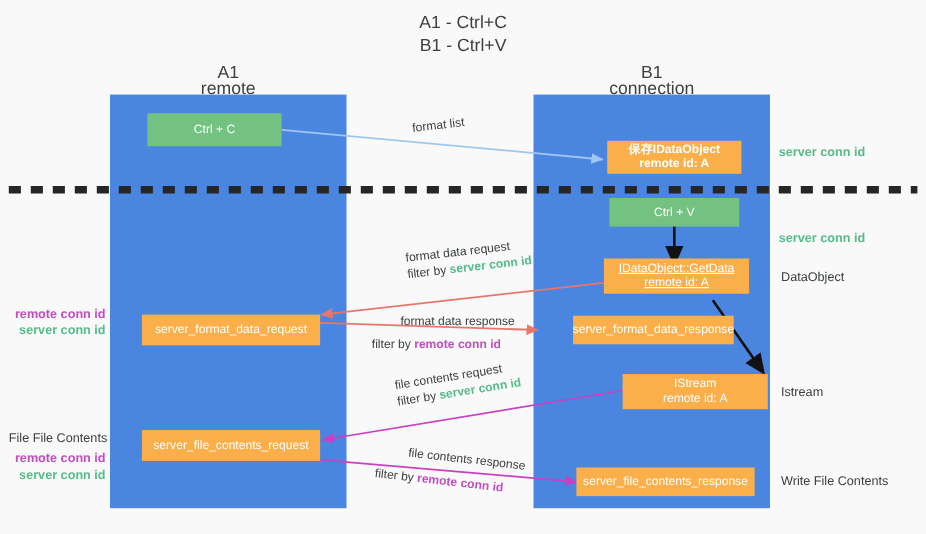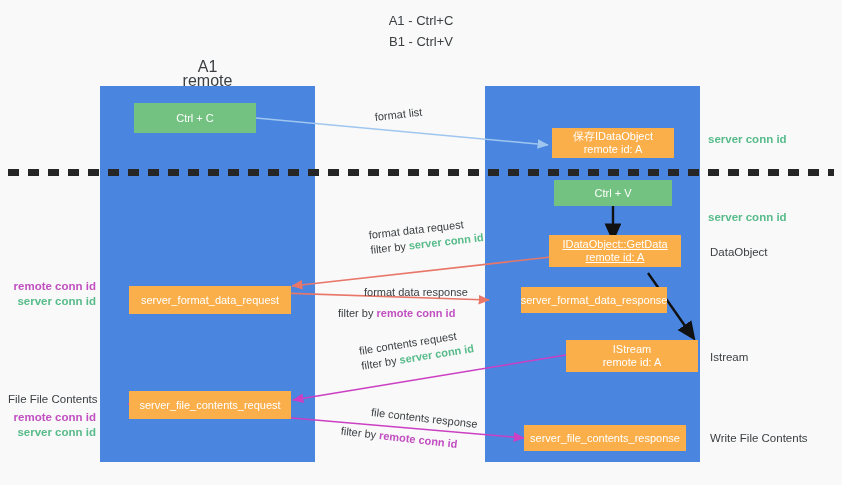--- a/index.html
+++ b/index.html
@@ -12,21 +12,21 @@
     position:relative;
     color:#3c4043;
   }
   #stage{position:absolute;inset:0;width:842px;height:485px;}
   .abs{position:absolute;}
   svg.layer{position:absolute;left:0;top:0;width:842px;height:485px;pointer-events:none;}
 
   
   .title{
     left:0;top:10px;width:842px;
-    text-align:center;font-size:13px;line-height:21px;color:#3c4043;
+    text-align:center;font-size:16px;line-height:21px;color:#3c4043;
   }
 
   
   .col-head{
     text-align:center;font-size:16px;line-height:14px;color:#3c4043;
   }
 
   
   .lane{background:#4a86e0;}
 
@@ -61,20 +61,24 @@
 
   <div class="abs title">
     <div>A1 - Ctrl+C</div>
     <div>B1 - Ctrl+V</div>
   </div>
 
   <div class="abs col-head" style="left:100px;top:60px;width:215px;">
     <div>A1</div>
     <div>remote</div>
   </div>
+  <div class="abs col-head" style="left:485px;top:60px;width:215px;">
+    <div>B1</div>
+    <div>connection</div>
+  </div>
 
   <div class="abs lane" style="left:100px;top:86px;width:215px;height:376px;"></div>
   <div class="abs lane" style="left:485px;top:86px;width:215px;height:376px;"></div>
 
   <svg class="layer" viewBox="0 0 842 485" xmlns="http://www.w3.org/2000/svg">
     <defs>
       <marker id="ah-blue" markerWidth="8" markerHeight="8" refX="6.5" refY="3" orient="auto">
         <path d="M0,0 L7,3 L0,6 z" fill="#9fc6ef"></path>
       </marker>
       <marker id="ah-red" markerWidth="8" markerHeight="8" refX="6.5" refY="3" orient="auto">
@@ -110,21 +114,21 @@
   </div>
 
   <div class="node orange" style="left:129px;top:274px;width:162px;height:28px;margin-top:12px;">
     <span>server_format_data_request</span>
   </div>
 
   <div class="node orange" style="left:129px;top:391px;width:162px;height:28px;">
     <span>server_file_contents_request</span>
   </div>
 
-  <div class="node orange" style="left:552px;top:128px;width:122px;height:30px;flex-direction:column;">
+  <div class="node orange" style="left:552px;top:128px;width:122px;height:30px;flex-direction:column;font-weight:bold;">
     <span>保存IDataObject</span>
     <span>remote id: A</span>
   </div>
 
   <div class="node green" style="left:554px;top:180px;width:118px;height:26px;">
     <span>Ctrl + V</span>
   </div>
 
   <div class="node orange" style="left:549px;top:235px;width:132px;height:32px;flex-direction:column;text-decoration:underline;">
     <span>IDataObject::GetData</span>

